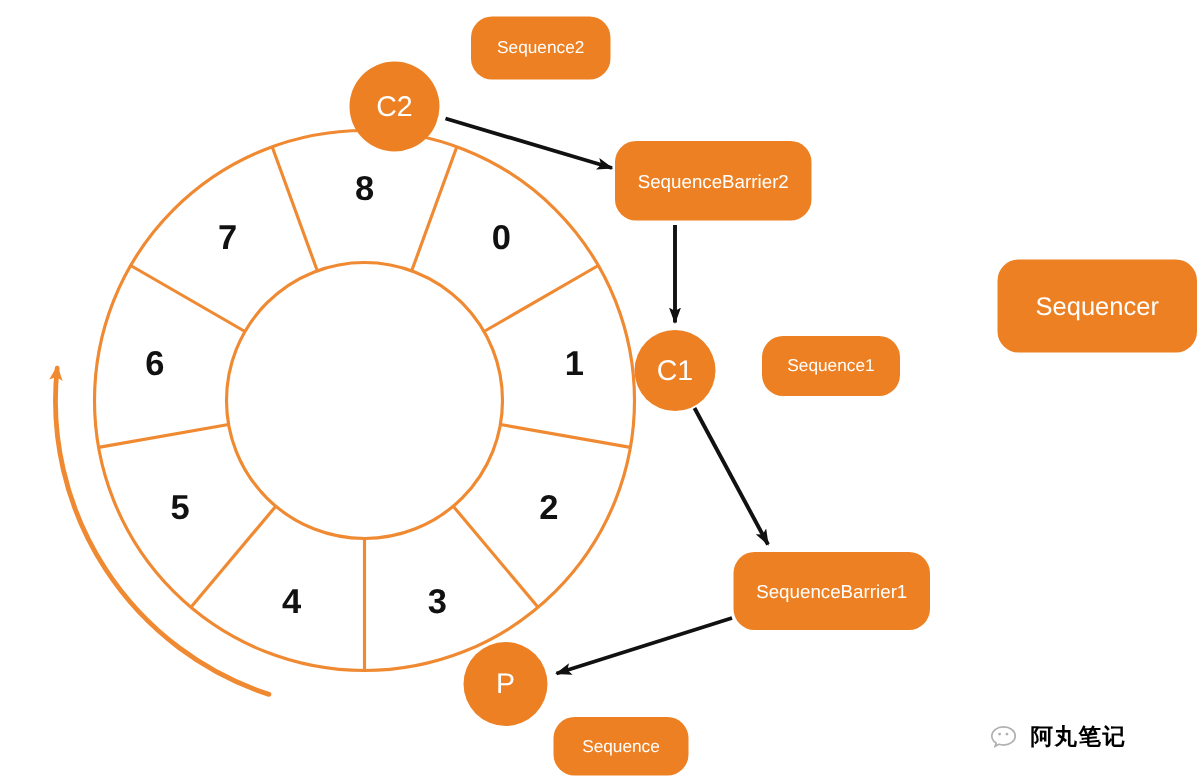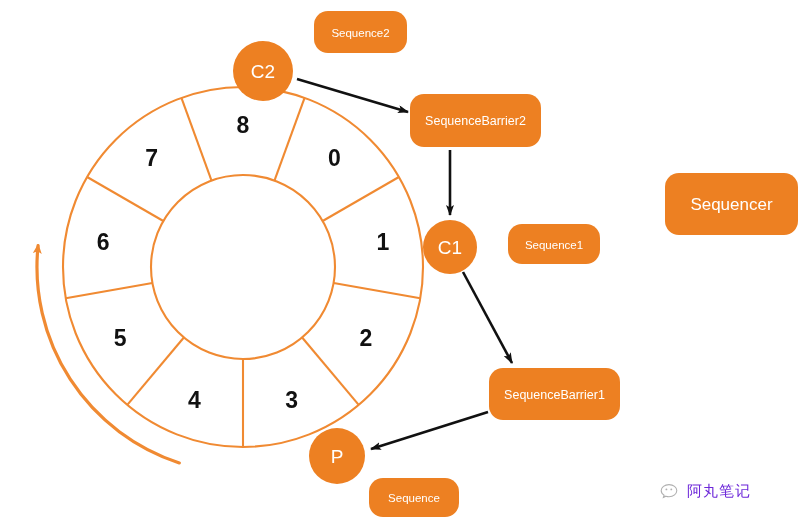--- a/index.html
+++ b/index.html
@@ -51,23 +51,24 @@
     font-family: "Liberation Sans", sans-serif;
     font-size: 23px;
     font-weight: bold;
     text-anchor: middle;
     dominant-baseline: central;
   }
   .watermark-text {
     position: absolute;
     font-family: "DejaVu Sans", sans-serif;
     font-size: 15px;
-    color: #6d28d9;
+    color: #000000;
     letter-spacing: 1px;
     white-space: nowrap;
+    font-weight: bold;
   }
   .watermark-wrap {
     position: absolute;
     left: 660px;
     top: 482px;
     display: flex;
     align-items: center;
     gap: 5px;
   }
 </style>

